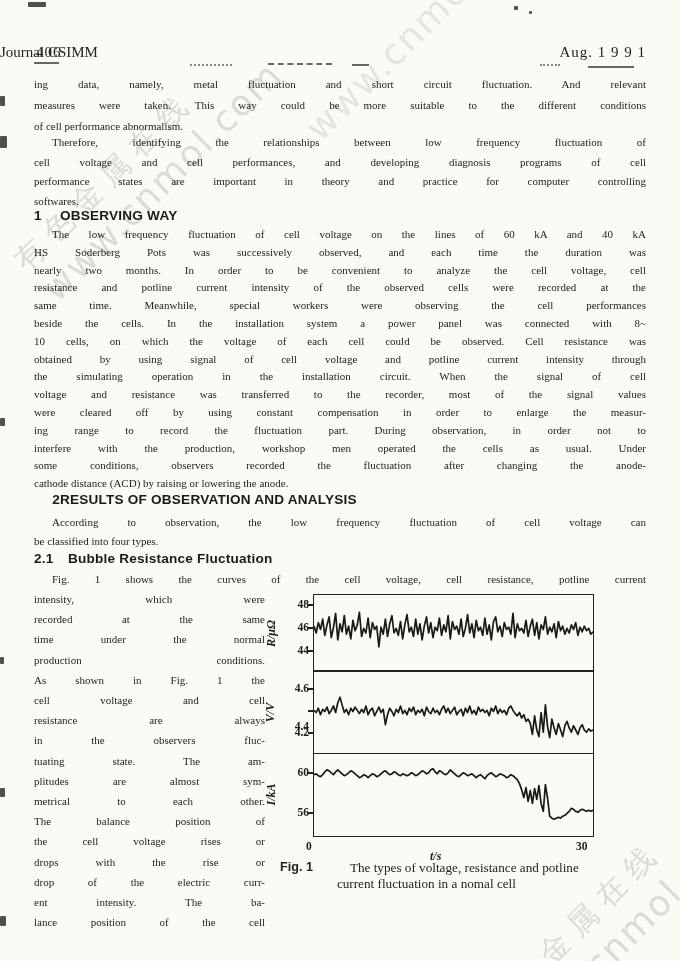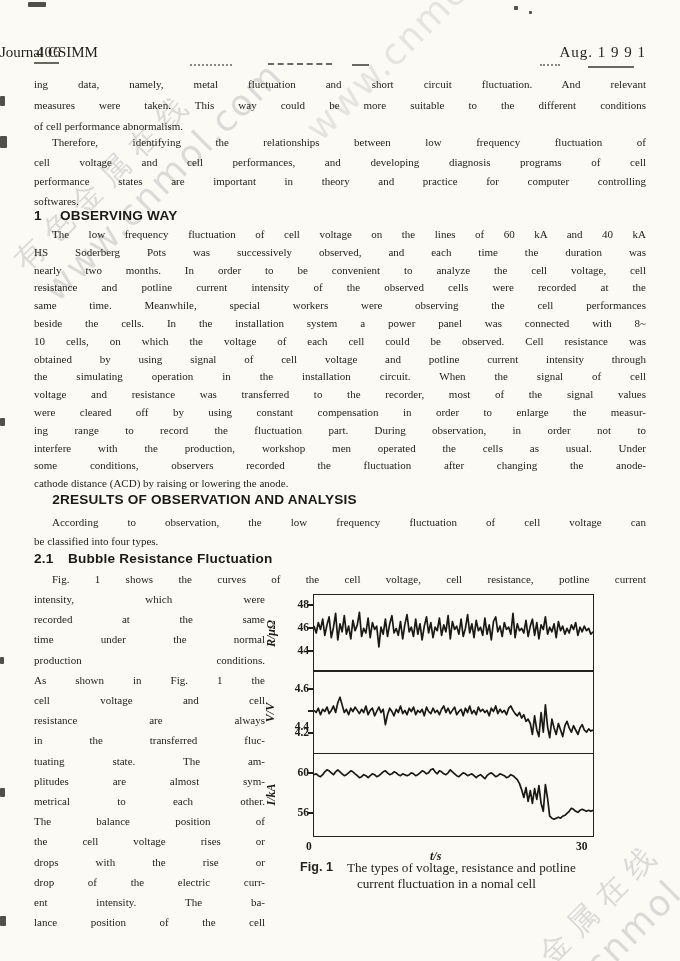--- a/index.html
+++ b/index.html
@@ -34,21 +34,21 @@
   .panel:first-child{margin-top:0;}
   .panel svg{display:block;}
   .yticks{position:absolute;left:-26px;top:0;bottom:0;width:22px;}
   .ytick{position:absolute;right:1px;font-size:11.5px;font-weight:bold;color:#1d1b17;}
   .ytickmark{position:absolute;left:-6px;width:6px;height:2px;background:#24221e;}
   .ylabel{position:absolute;left:-52px;top:0;bottom:0;width:18px;display:flex;align-items:center;justify-content:center;}
   .ylabel span{transform:rotate(-90deg);white-space:nowrap;font-style:italic;font-weight:bold;font-size:12px;color:#1d1b17;}
   .xtick{position:absolute;font-size:11.5px;font-weight:bold;color:#1d1b17;}
   .xlabel{position:absolute;font-size:12px;font-style:italic;font-weight:bold;color:#1d1b17;}
   .fig-caption{position:absolute;left:280px;top:860px;width:345px;font-size:13.2px;display:flex;}
-  .fig-caption .cap-label{font-family:"Liberation Sans",sans-serif;font-weight:bold;font-size:12.6px;margin-right:14px;white-space:nowrap;margin-left:20px;}
+  .fig-caption .cap-label{font-family:"Liberation Sans",sans-serif;font-weight:bold;font-size:12.6px;margin-right:14px;white-space:nowrap;}
   .fig-caption .cap-l2{padding-left:10px;}
   
   .spk{position:absolute;background:#33302a;opacity:.85;border-radius:1px;}
 </style>
 </head>
 <body>
 
 <div class="page">
 
   <div class="wm" style="left:6px;top:252px;">
@@ -125,21 +125,21 @@
     </div>
 
   <div class="leftcol" style="top:589px;line-height:20.2px;">
       <div class="tline">intensity, which were</div>
       <div class="tline">recorded at the same</div>
       <div class="tline">time under the normal</div>
       <div class="tline">production conditions.</div>
       <div class="tline">As shown in Fig. 1 the</div>
       <div class="tline">cell voltage and cell</div>
       <div class="tline">resistance are always</div>
-      <div class="tline">in the transferred fluc-</div>
+      <div class="tline">in the observers fluc-</div>
       <div class="tline">tuating state. The am-</div>
       <div class="tline">plitudes are almost sym-</div>
       <div class="tline">metrical to each other.</div>
       <div class="tline">The balance position of</div>
       <div class="tline">the cell voltage rises or</div>
       <div class="tline">drops with the rise or</div>
       <div class="tline">drop of the electric curr-</div>
       <div class="tline">ent intensity. The ba-</div>
       <div class="tline">lance position of the cell</div>
     </div>
@@ -192,21 +192,21 @@
         <div class="ytickmark" style="top: 58.2771px;"></div>
       </div>
   </div>
   <div class="xtick" style="left:306px;top:840px;">0</div>
   <div class="xtick" style="left:576px;top:840px;">30</div>
   <div class="xlabel" style="left:430px;top:849px;">t/s</div>
 
   <div class="fig-caption">
     <span class="cap-label">Fig. 1</span>
     <span>
-      <span style="display:block;">The types of voltage, resistance and potline</span>
+      <span style="display:block;margin-left:23px;">The types of voltage, resistance and potline</span>
       <span style="display:block;" class="cap-l2">current fluctuation in a nomal cell</span>
     </span>
   </div>
 
   <div class="spk" style="left:28px;top:2px;width:18px;height:5px;"></div>
   <div class="spk" style="left:514px;top:6px;width:4px;height:4px;"></div>
   <div class="spk" style="left:529px;top:11px;width:3px;height:3px;"></div>
   <div class="spk" style="left:0;top:96px;width:5px;height:10px;"></div>
   <div class="spk" style="left:0;top:136px;width:7px;height:12px;"></div>
   <div class="spk" style="left:0;top:418px;width:5px;height:8px;"></div>

